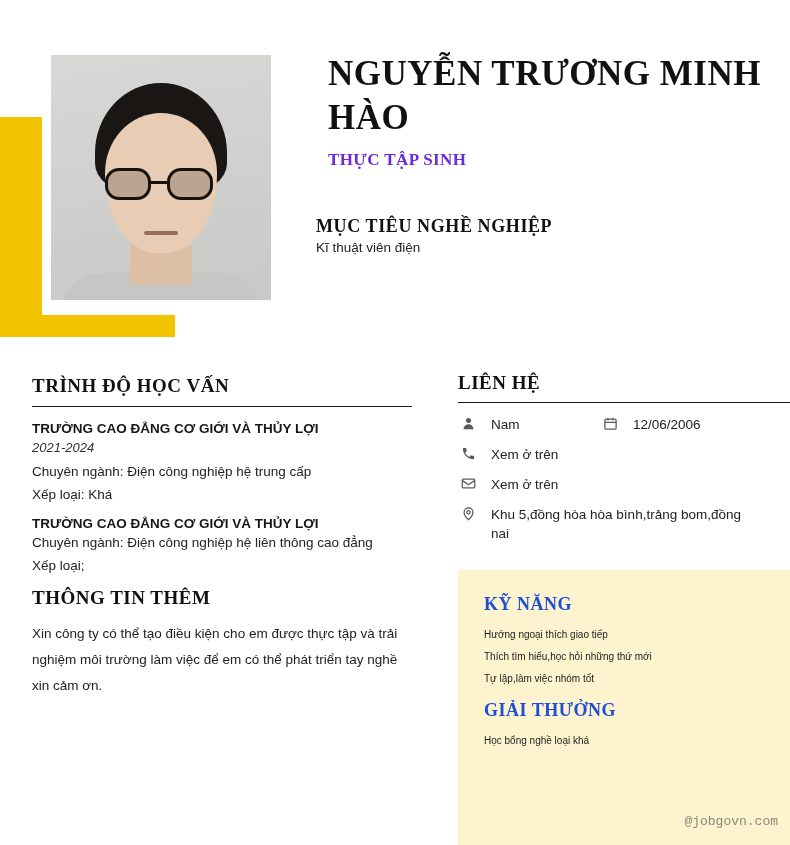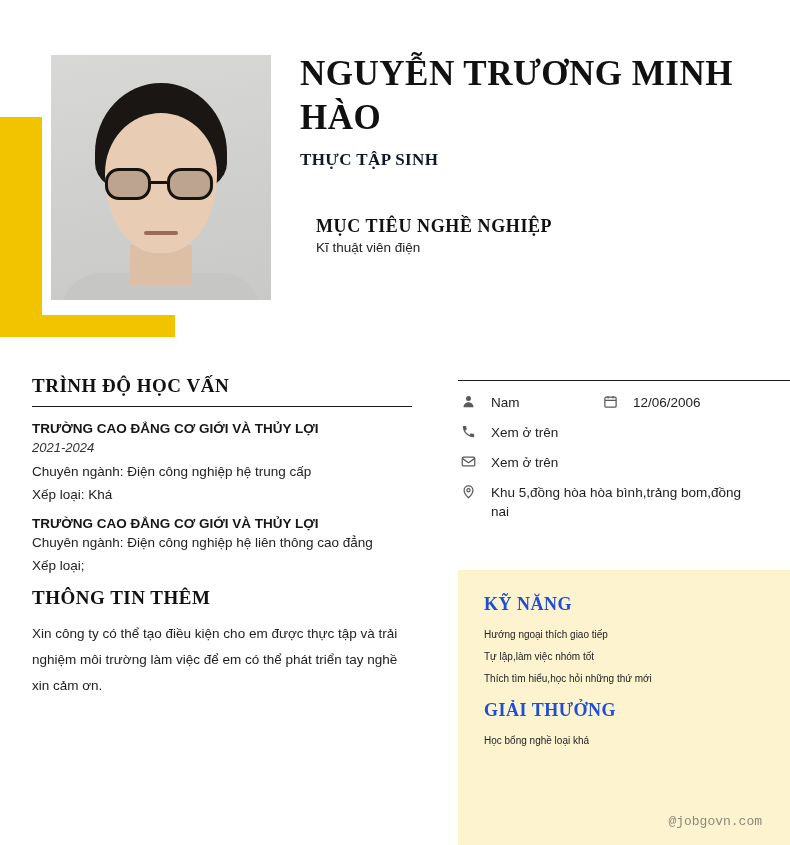--- a/index.html
+++ b/index.html
@@ -108,38 +108,38 @@
     top: 218px;
     transform: translateX(-50%);
     width: 200px;
     height: 40px;
     background: #c6c6c4;
     border-radius: 70px 70px 0 0;
   }
 
   .header-text {
     position: absolute;
-    left: 300px;
+    left: 328px;
     top: 52px;
     width: 440px;
   }
   .name {
     font-family: "Liberation Serif", serif;
     font-weight: bold;
     font-size: 35px;
     line-height: 44px;
     letter-spacing: 0.5px;
     color: #111111;
   }
   .role {
     font-family: "Liberation Serif", serif;
     font-weight: bold;
     font-size: 17px;
     letter-spacing: 0.4px;
-    color: #0f172a;
+    color: #6d28d9;
     margin-top: 10px;
   }
   .objective-title {
     position: absolute;
     left: 316px;
     top: 216px;
     font-family: "Liberation Serif", serif;
     font-weight: bold;
     font-size: 18px;
     letter-spacing: 0.6px;
@@ -273,21 +273,21 @@
     margin-bottom: 14px;
   }
   .panel-item {
     font-size: 10px;
     color: #222222;
     margin-bottom: 11px;
   }
   .panel-title.second { margin-top: 16px; }
   .watermark {
     position: absolute;
-    right: 28px;
+    right: 12px;
     bottom: 16px;
     font-family: "Liberation Mono", monospace;
     font-size: 13px;
     color: #8a8a7a;
   }
 </style>
 </head>
 <body>
 
 <div id="page">
@@ -329,20 +329,21 @@
       <div class="edu-school">TRƯỜNG CAO ĐẲNG CƠ GIỚI VÀ THỦY LỢI</div>
       <div class="edu-line">Chuyên ngành: Điện công nghiệp hệ liên thông cao đẳng</div>
       <div class="edu-line">Xếp loại;</div>
     </div>
 
     <div class="extra-title">THÔNG TIN THÊM</div>
     <div class="extra-text">Xin công ty có thể tạo điều kiện cho em được thực tập và trải nghiệm môi trường làm việc để em có thể phát triển tay nghề xin cảm ơn.</div>
   </div>
 
   <div class="right-col">
+    <div class="contact-title">LIÊN HỆ</div>
     <div class="contact-rule"></div>
 
     <div class="contact-row">
       <div class="contact-cell">
         <span class="ic">
           <svg width="15" height="15" viewBox="0 0 24 24" fill="currentColor">
               <circle cx="12" cy="7" r="4"></circle>
               <path d="M4 21c0-4.4 3.6-8 8-8s8 3.6 8 8z"></path>
             </svg>
         </span>
@@ -392,22 +393,22 @@
         </span>
         <span class="contact-val">Khu 5,đồng hòa hòa bình,trảng bom,đồng nai</span>
       </div>
     </div>
   </div>
 
   <div class="yellow-panel">
     <div class="panel-inner">
       <div class="panel-title">KỸ NĂNG</div>
       <div class="panel-item">Hướng ngoại thích giao tiếp</div>
+      <div class="panel-item">Thích tìm hiểu,học hỏi những thứ mới</div>
       <div class="panel-item">Tự lập,làm việc nhóm tốt</div>
-      <div class="panel-item">Thích tìm hiểu,học hỏi những thứ mới</div>
 
       <div class="panel-title second">GIẢI THƯỞNG</div>
       <div class="panel-item">Học bổng nghề loại khá</div>
     </div>
     <div class="watermark">@jobgovn.com</div>
   </div>
 
 </div>
 
 </body></html>

